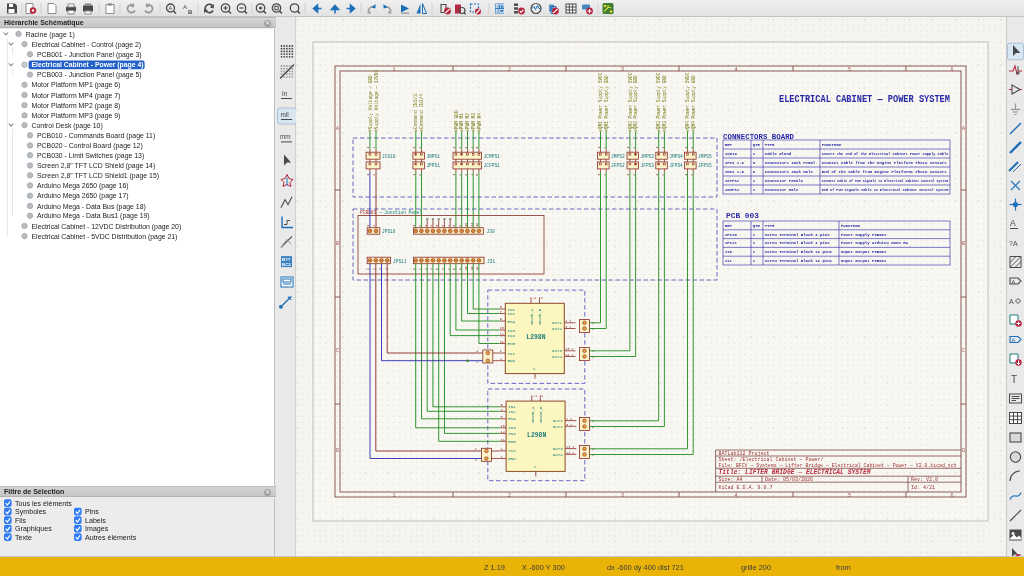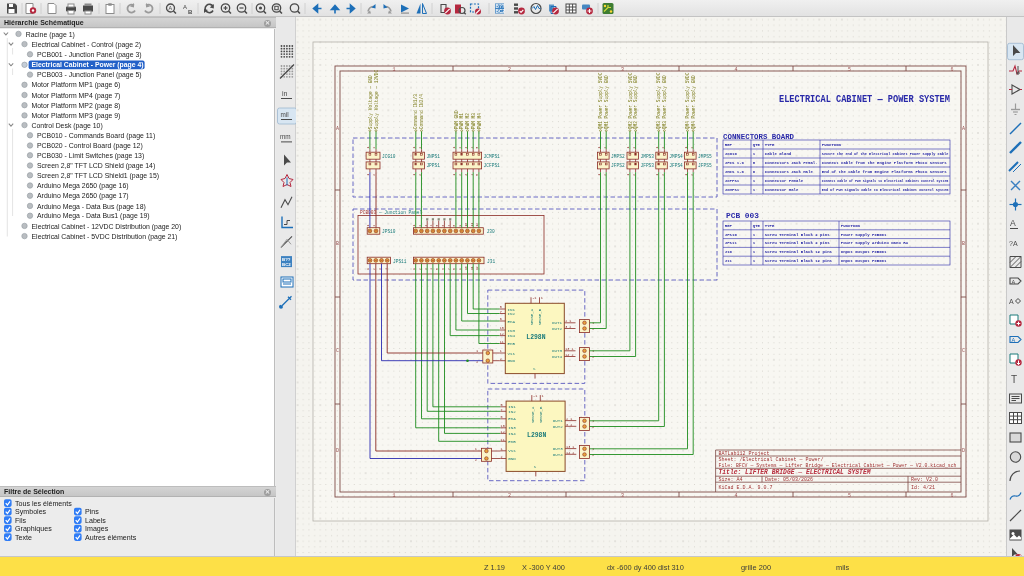--- a/index.html
+++ b/index.html
@@ -1108,18 +1108,18 @@
     <polyline points="421.5,263.7 421.5,418.8 500.4,418.8" fill="none" stroke="#1E8C1E" stroke-width="0.9"></polyline>
     <polyline points="415.7,263.7 415.7,427.8 500.4,427.8" fill="none" stroke="#1E8C1E" stroke-width="0.9"></polyline>
     <polyline points="444.5,263.7 444.5,433.4 500.4,433.4" fill="none" stroke="#1E8C1E" stroke-width="0.9"></polyline>
     <polyline points="438.7,263.7 438.7,441.3 500.4,441.3" fill="none" stroke="#1E8C1E" stroke-width="0.9"></polyline>
     <polyline points="370.0,263.7 370.0,458.5 481.4,458.5" fill="none" stroke="#2B2BB0" stroke-width="0.9"></polyline>
     <polyline points="375.8,263.7 375.8,451.0 481.4,451.0" fill="none" stroke="#8A2B25" stroke-width="0.9"></polyline>
     <polyline points="381.5,263.7 381.5,360.7 482.8,360.7" fill="none" stroke="#2B2BB0" stroke-width="0.9"></polyline>
     <polyline points="387.2,263.7 387.2,353.0 482.8,353.0" fill="none" stroke="#8A2B25" stroke-width="0.9"></polyline>
     <circle cx="467.5" cy="360.7" r="1.3" fill="#1E8C1E"></circle>
   </svg>
-<div style="position:absolute;left:0;top:556px;width:1024px;height:20px;background:#fde047;border-top:1px solid #c6c6c6;font-size:7.4px;color:#3c3c3c">
+<div style="position:absolute;left:0;top:556px;width:1024px;height:20px;background:#eab308;border-top:1px solid #c6c6c6;font-size:7.4px;color:#3c3c3c">
 <span style="position:absolute;left:484px;top:6px">Z 1.19</span>
-<span style="position:absolute;left:522px;top:6px">X -300  Y 400</span>
-<span style="position:absolute;left:607px;top:6px">dx -600  dy 400  dist 310</span>
+<span style="position:absolute;left:522px;top:6px">X -600  Y 300</span>
+<span style="position:absolute;left:607px;top:6px">dx -600  dy 400  dist 721</span>
 <span style="position:absolute;left:741px;top:6px">grille 200</span>
-<span style="position:absolute;left:836px;top:6px">mils</span>
+<span style="position:absolute;left:836px;top:6px">from</span>
 </div>
 </body></html>

